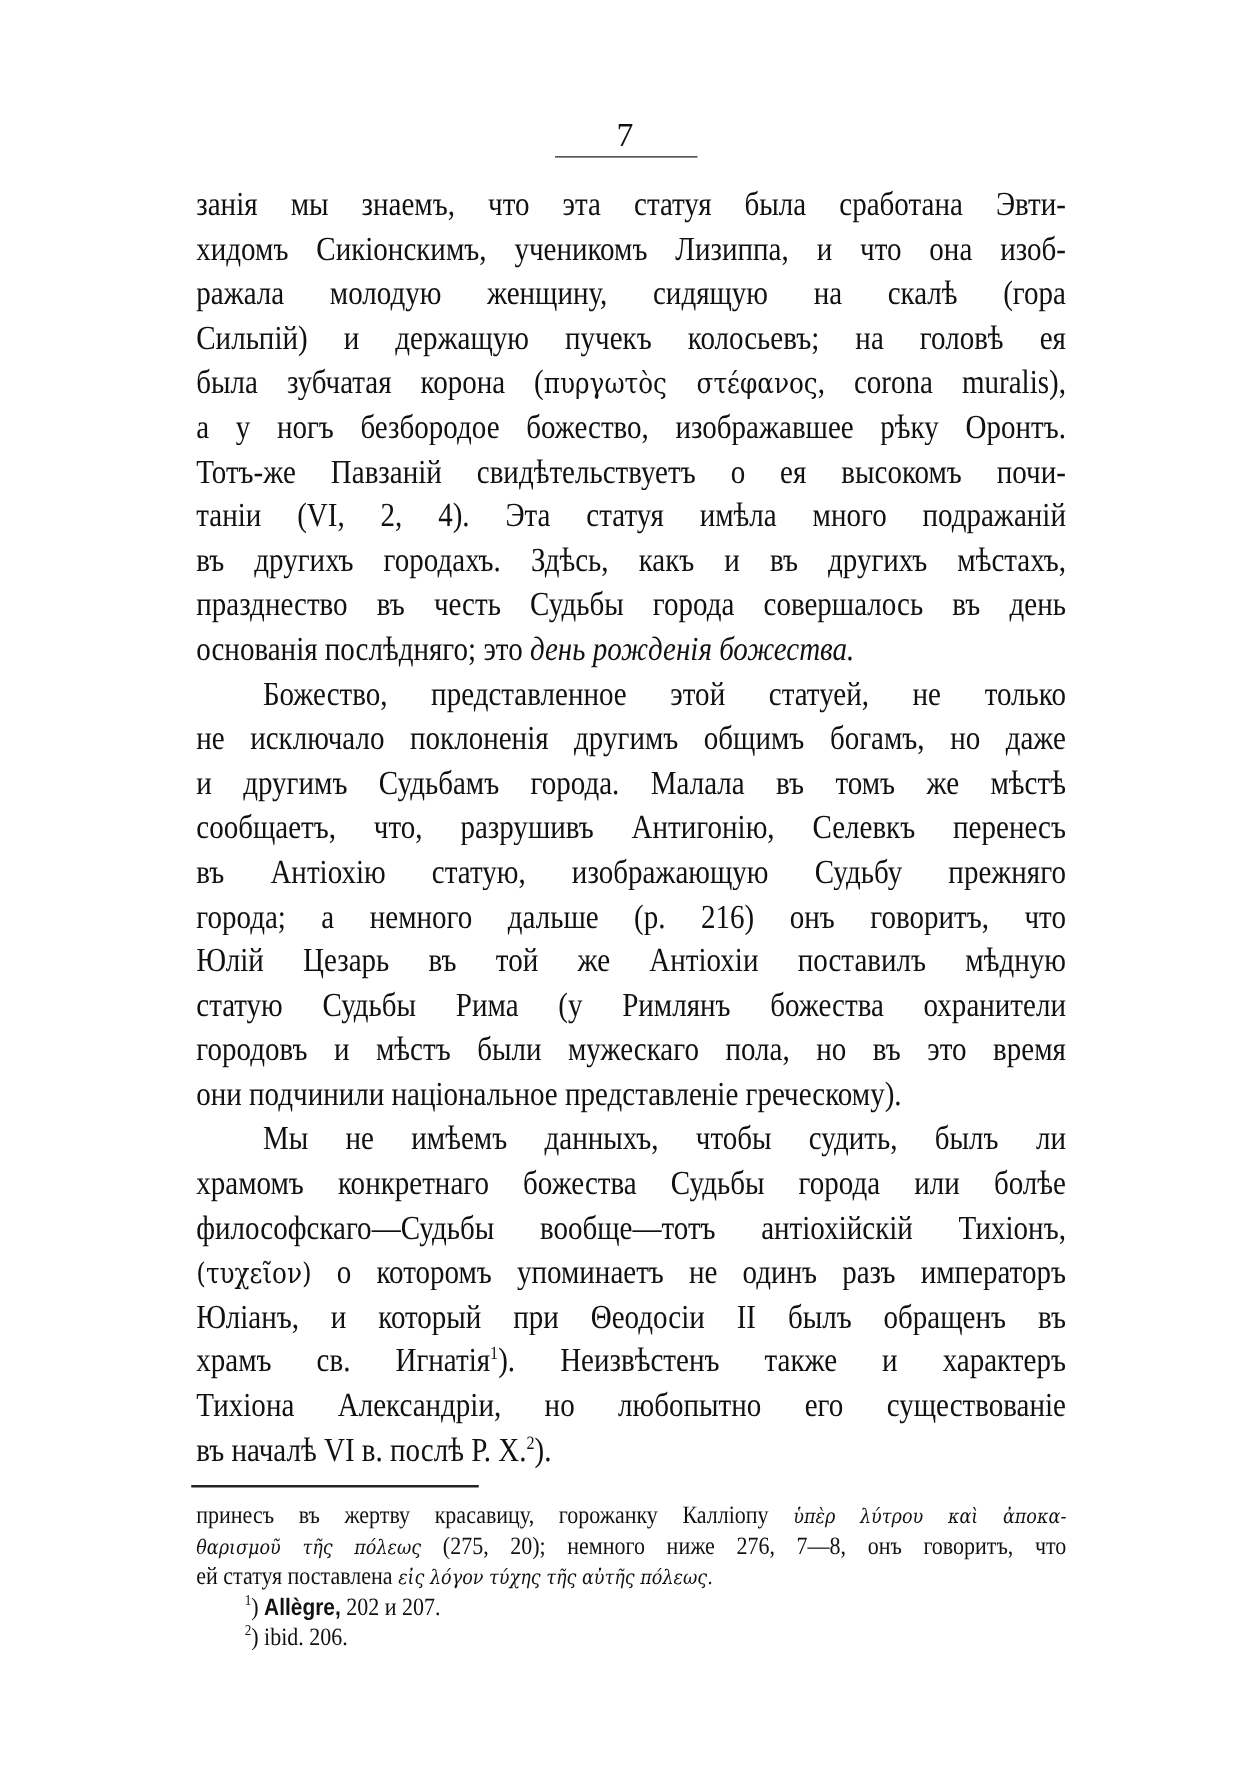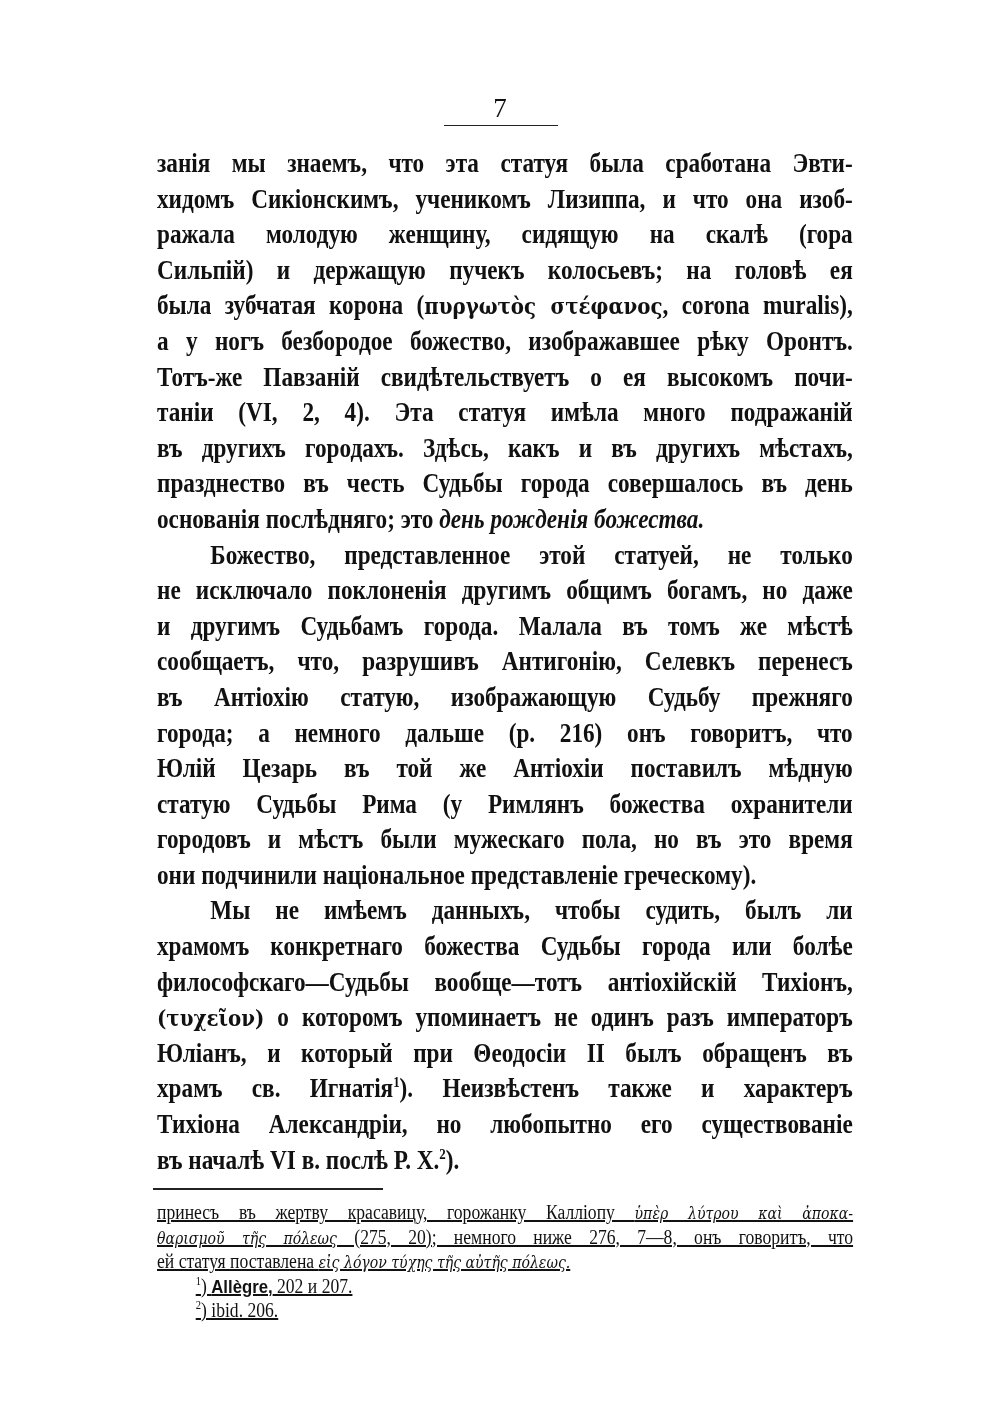--- a/index.html
+++ b/index.html
@@ -30,21 +30,20 @@
       left: 444px;
       width: 114px;
       height: 0;
       border-top: 1.5px solid #222;
     }
     .body-text {
       position: absolute;
       top: 146px;
       left: 157px;
       width: 696px;
-      font-weight: bold;
     }
     .line {
       display: block;
       height: 35.6px;
       line-height: 35.6px;
       font-size: 27px;
       text-align: justify;
       text-align-last: justify;
       white-space: nowrap;
       transform: scaleX(0.86);
@@ -76,21 +75,20 @@
       left: 153px;
       width: 230px;
       height: 0;
       border-top: 2px solid #222;
     }
     .footnotes {
       position: absolute;
       top: 1200px;
       left: 157px;
       width: 696px;
-      text-decoration: underline;
     }
     .fline {
       display: block;
       height: 24.5px;
       line-height: 24.5px;
       font-size: 20px;
       white-space: nowrap;
       text-align: justify;
       text-align-last: justify;
       transform: scaleX(0.88);

